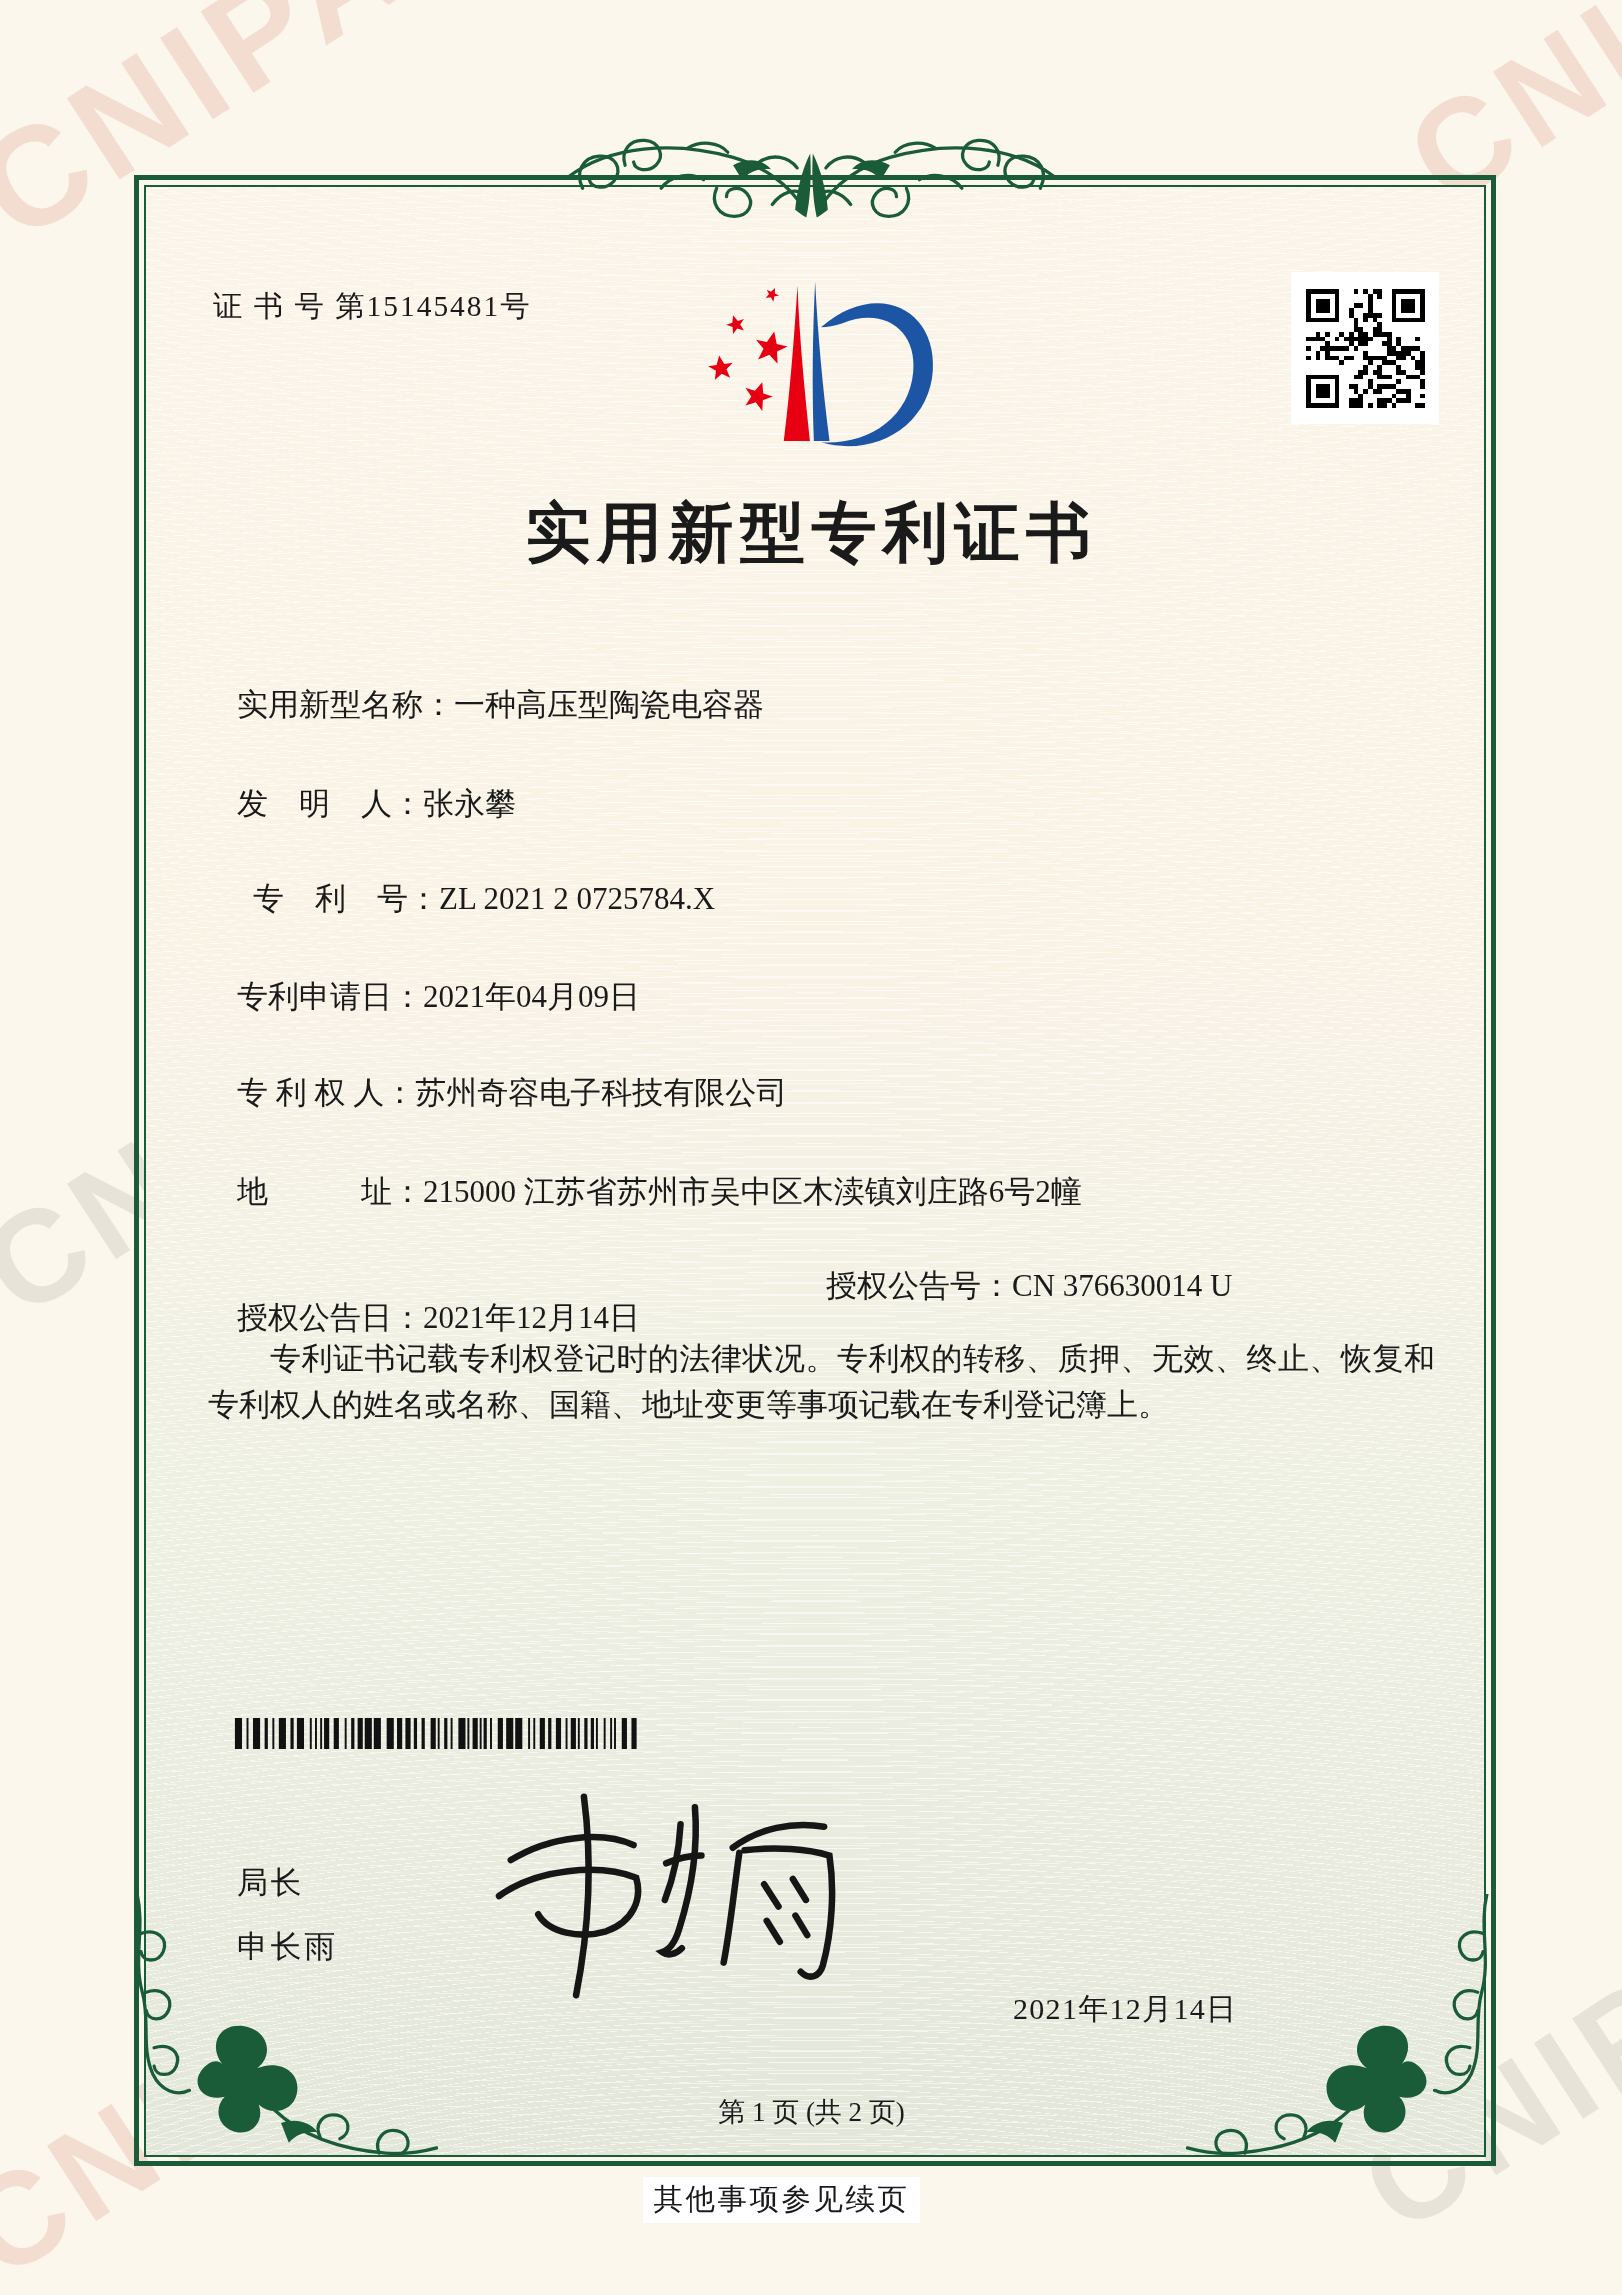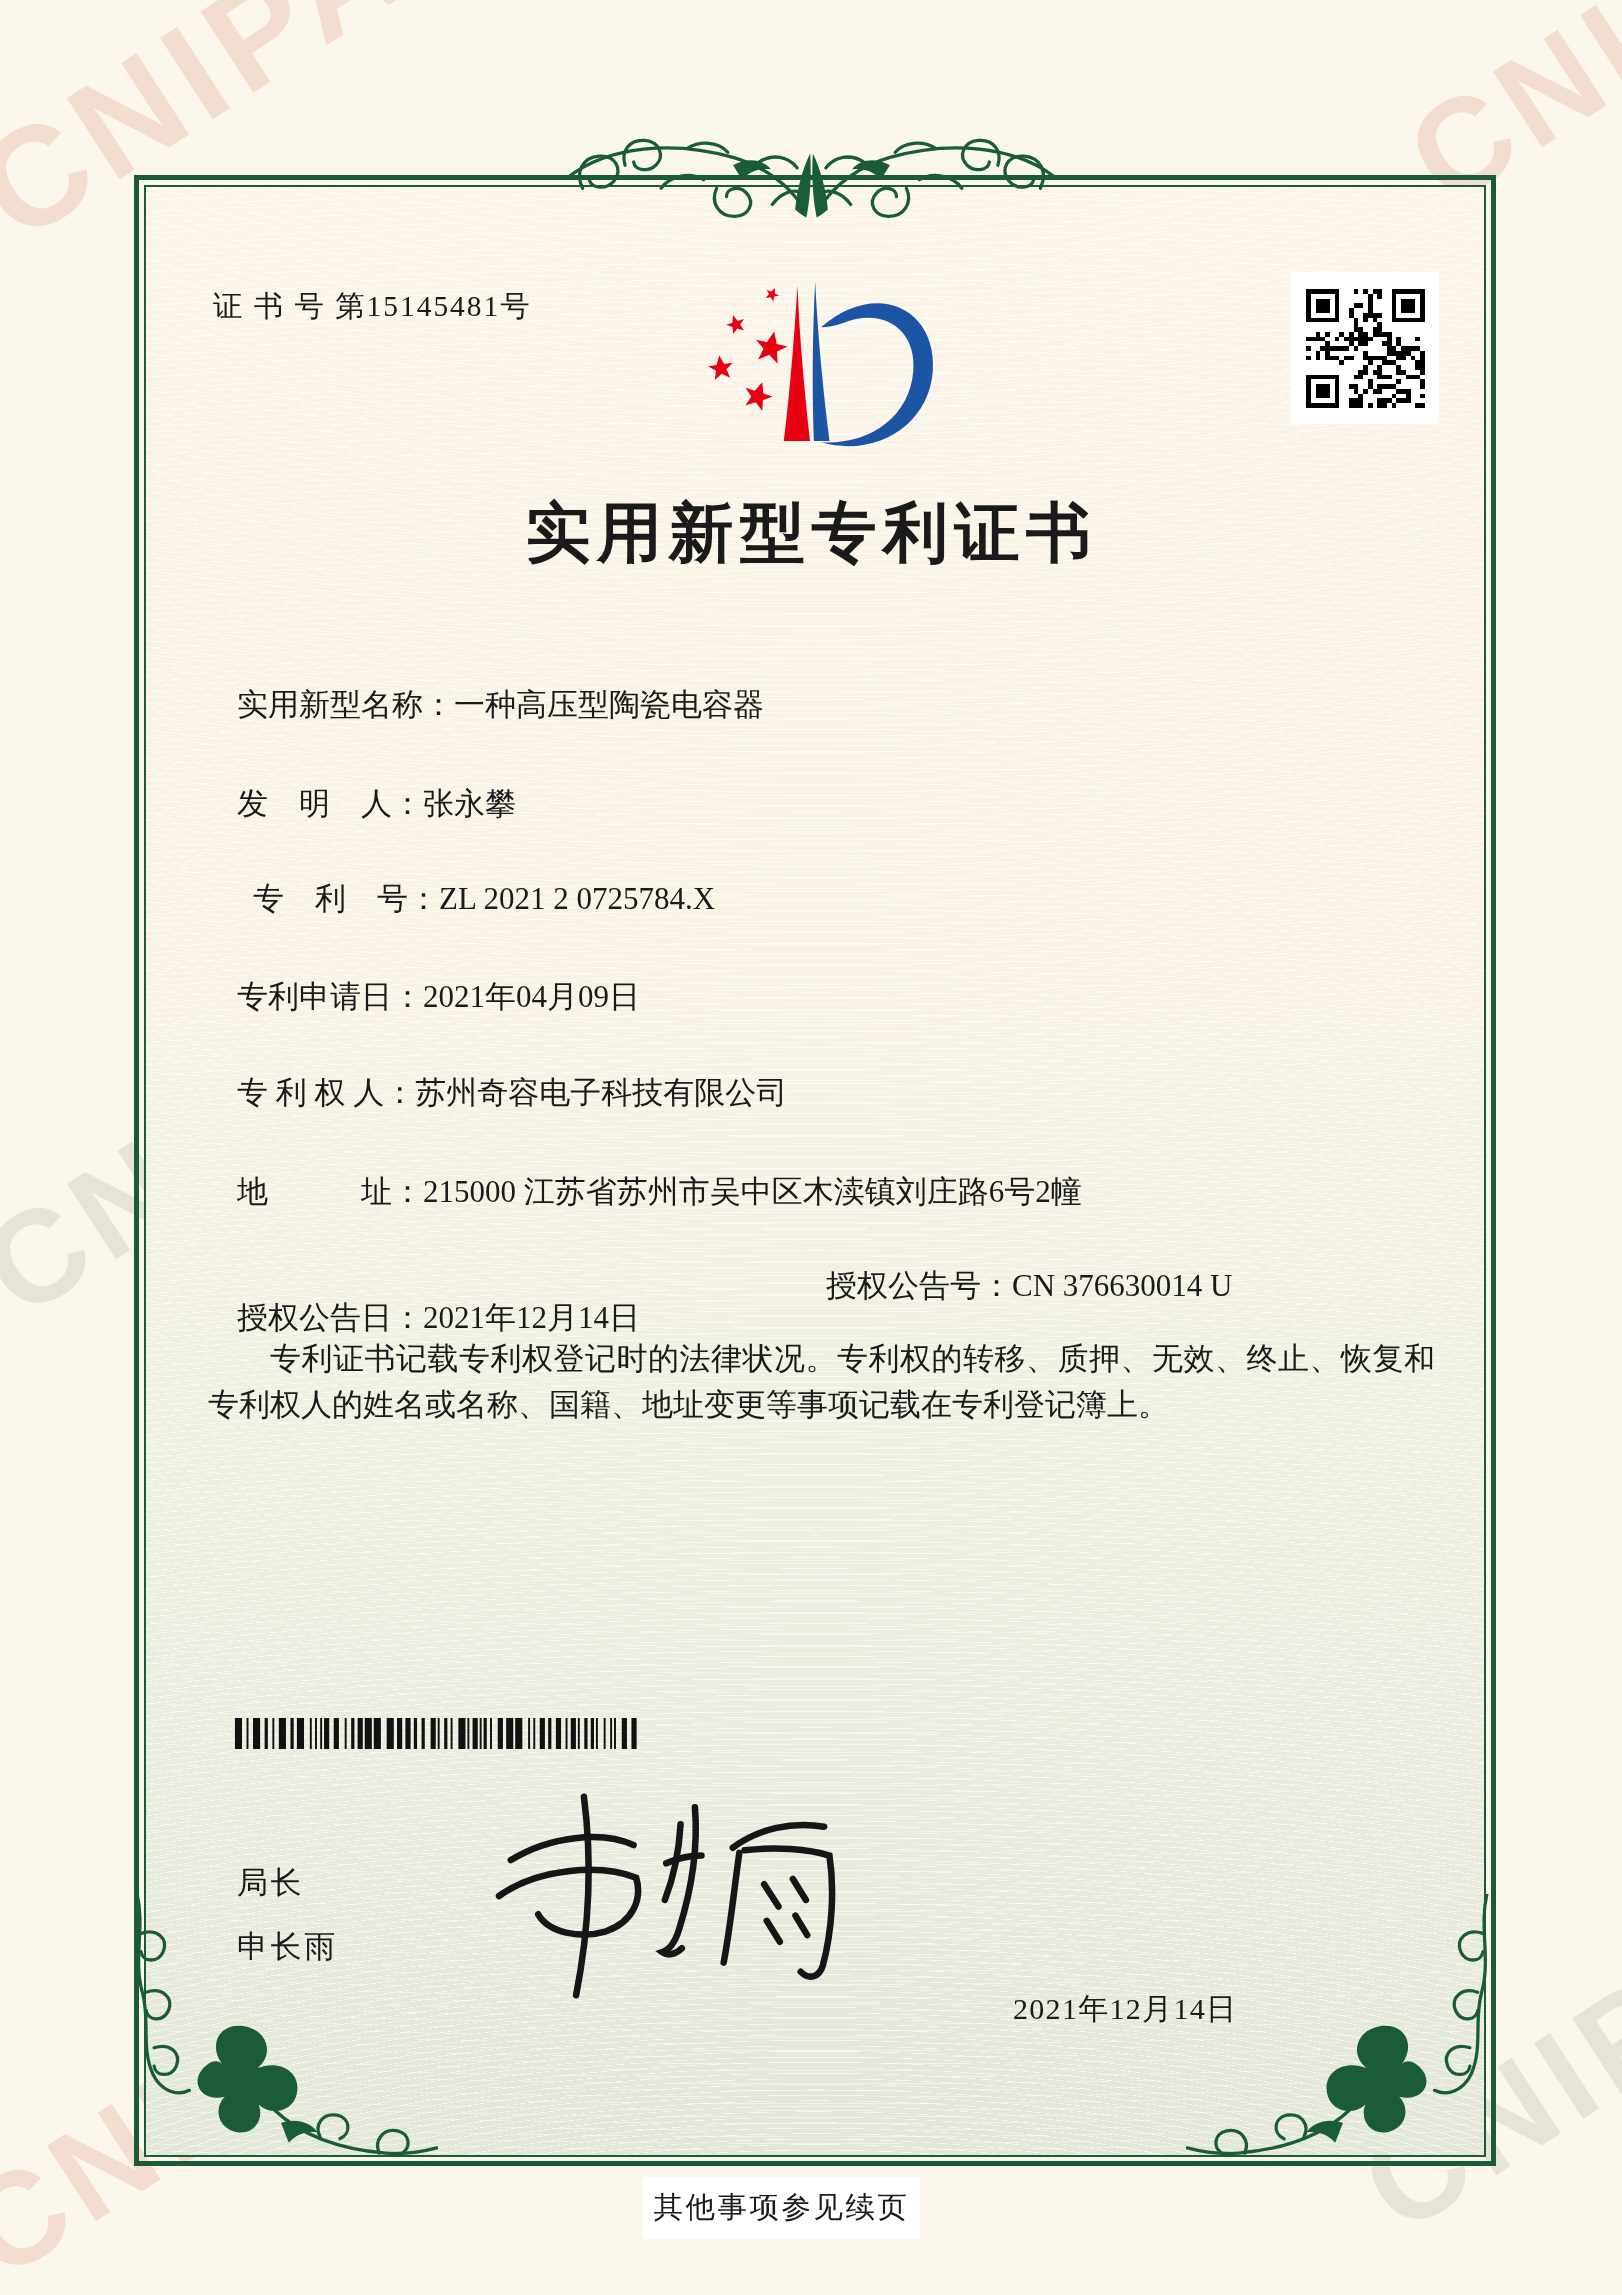--- a/index.html
+++ b/index.html
@@ -67,21 +67,21 @@
   .grant-no   { left:826px; top:1265px; font-size:31px; white-space:nowrap; }
   .body-text { left:208px; top:1336px; width:1227px; font-size:31px; line-height:46px; text-align:justify; }
   .body-text p { text-indent:2em; }
   .barcode-box { left:232px; top:1718px; width:414px; height:31px; }
   .sig-label-1 { left:237px; top:1862px; font-size:31px; letter-spacing:2.6px; }
   .sig-label-2 { left:237px; top:1926px; font-size:31px; letter-spacing:2.6px; }
   .signature-box { left:471px; top:1785px; width:393px; height:222px; }
   .issue-date { left:1013px; top:1989px; font-size:30px; letter-spacing:1.3px; }
   .page-no { left:0; right:0; top:2094px; text-align:center; font-size:27px; }
   .footer-strip {
-    left:643px; top:2177px; width:277px; height:62px; background:#ffffff;
+    left:643px; top:2177px; width:277px; height:46px; background:#ffffff;
     display:flex; align-items:center; justify-content:center; font-size:29.4px; letter-spacing:2.6px;
   }
 </style>
 </head>
 <body>
 
 <div class="page">
 
   <div class="wm wm-pink wm1">CNIPA</div>
   <div class="wm wm-pink wm2">CNIPA</div>
@@ -509,16 +509,17 @@
     <path d="M400,96 C440,66 492,56 540,64"></path>
     <path d="M410,104 C402,160 396,220 386,272"></path>
     <path d="M418,100 C466,94 516,98 548,108 C556,160 552,224 538,276 C532,296 516,298 504,286"></path>
     <path d="M448,152 L470,186"></path>
     <path d="M492,144 L512,176"></path>
     <path d="M452,208 L472,240"></path>
     <path d="M496,200 L514,230"></path>
   </svg>
 
   <div class="abs issue-date">2021年12月14日</div>
+  <div class="abs page-no">第 1 页 (共 2 页)</div>
   <div class="abs footer-strip">其他事项参见续页</div>
 
 </div>
 
 
 </body></html>

